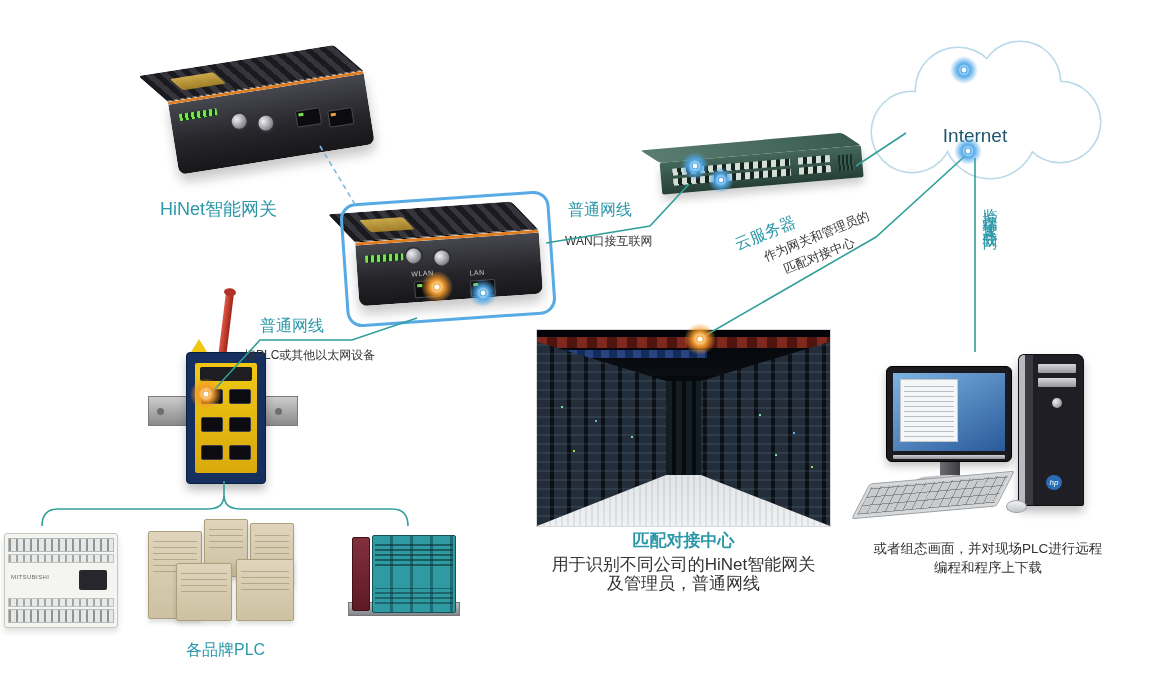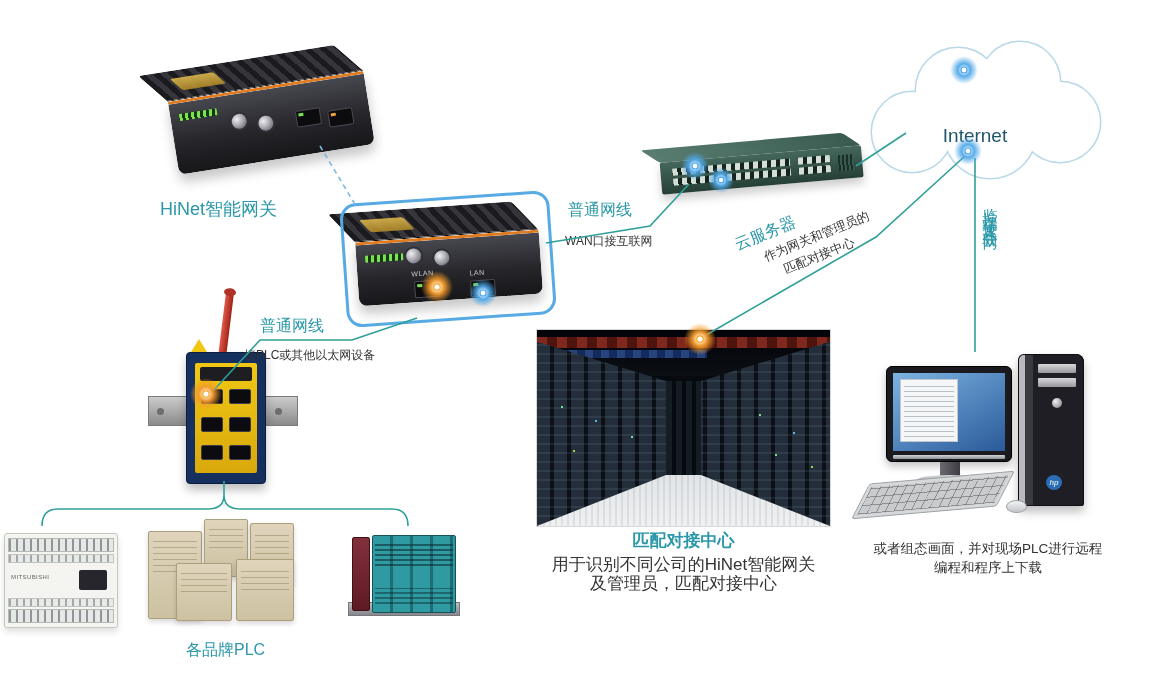--- a/index.html
+++ b/index.html
@@ -273,21 +273,21 @@
   <div class="dark cs-d1">作为网关和管理员的</div>
   <div class="dark cs-d2">匹配对接中心</div>
 </div>
 
 <div class="lbl teal t-vert">监控端接入互联网</div>
 <div class="lbl teal t-plc">各品牌PLC</div>
 
 <div class="t-cc">
   <div class="teal cc-title">匹配对接中心</div>
   <div class="dark cc-d">用于识别不同公司的HiNet智能网关</div>
-  <div class="dark cc-d">及管理员，匹配对接中心</div>
+  <div class="dark cc-d">及管理员，普通网线</div>
 </div>
 
 <div class="t-remote dark">
   <div>或者组态画面，并对现场PLC进行远程</div>
   <div>编程和程序上下载</div>
 </div>
 
 <svg class="overlay" width="1174" height="687" viewBox="0 0 1174 687">
   <defs>
     <radialGradient id="gO">

